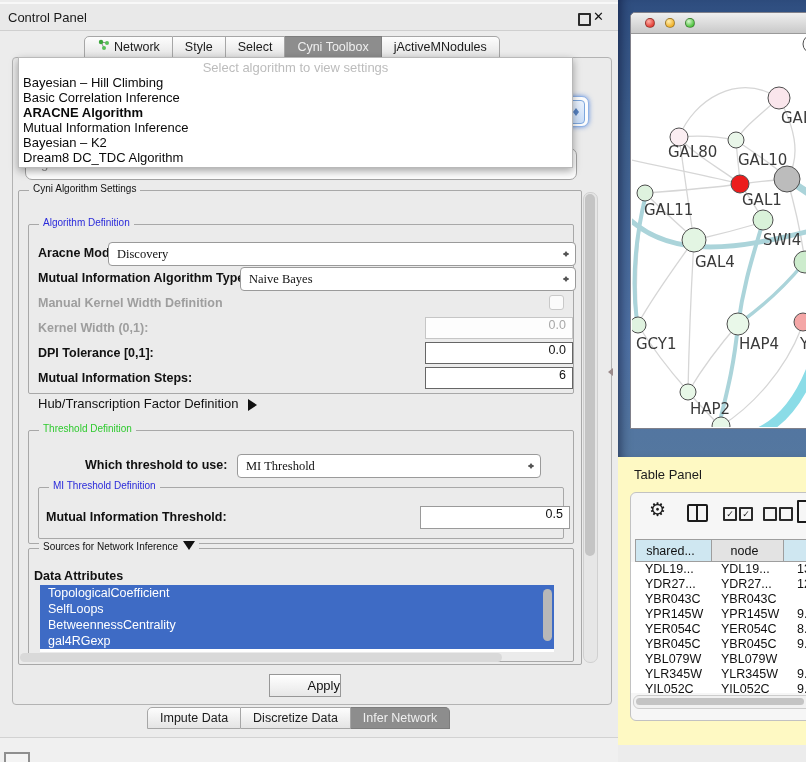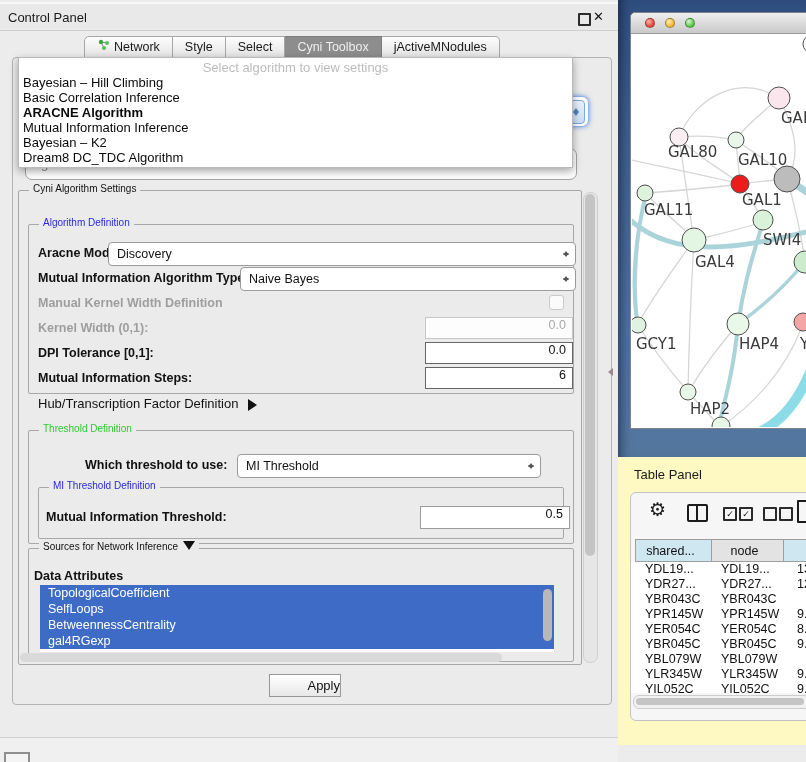--- a/index.html
+++ b/index.html
@@ -19,21 +19,21 @@
        background:linear-gradient(#fdfdfd,#e4e4e4);border:1px solid #a6a6a6;border-left:none;
        display:flex;align-items:center;gap:4px;}
   .tab:first-child{border-left:1px solid #a6a6a6;border-radius:5px 0 0 0;}
   .tab:last-child{border-radius:0 5px 0 0;}
   .tab.sel{background:#8d8d8d;color:#efefef;border-color:#7d7d7d;}
   
   .content-panel{position:absolute;left:12px;top:57px;width:598px;height:646px;background:#ebebeb;
                  border:1px solid #b3b3b3;border-radius:4px;}
   
   .combo{position:absolute;background:#fff;border:1px solid #9a9a9a;border-radius:4px;
-         font-size:12.5px;color:#111;padding-left:8px;display:flex;align-items:center;}
+         font-size:12.5px;color:#111;padding-left:8px;display:flex;align-items:center;font-family:Liberation Serif, serif;}
   .combo .arrows{position:absolute;right:5px;top:50%;transform:translateY(-50%);width:8px;height:12px;}
   .combo .arrows:before{content:"";position:absolute;left:1px;top:0;border:3px solid transparent;border-bottom:4px solid #555;}
   .combo .arrows:after{content:"";position:absolute;left:1px;bottom:0;border:3px solid transparent;border-top:4px solid #555;}
   .tin{position:absolute;background:#fff;border:1px solid #666;font-size:12.5px;color:#111;
        text-align:right;padding-right:6px;display:flex;justify-content:flex-end;}
   .tin.dis{border-color:#c6c6c6;color:#a8a8a8;background:#fdfdfd;}
   .lbl{position:absolute;font-size:12.5px;font-weight:bold;color:#111;white-space:nowrap;}
   .lbl.dis{color:#9e9e9e;}
   .cb{position:absolute;width:13px;height:13px;border:1px solid #c9c9c9;border-radius:3px;background:#fbfbfb;}
   
@@ -213,20 +213,31 @@
     </div>
   <div class="vthumb" style="left:543px;top:589px;width:9px;height:52px;background:#b8b8b8;"></div>
 
   <div class="vtrack" style="left:583px;top:192px;width:13px;height:469px;">
     <div class="vthumb" style="left:1px;top:1px;width:10px;height:362px;"></div>
   </div>
   <div class="hthumb" style="left:20px;top:653px;width:482px;height:9px;"></div>
 
   <div class="btn" style="left:269px;top:674px;width:70px;height:21px;line-height:21px;">Apply</div>
 
+  <div id="bottom-tabs" class="tabstrip" style="left:147px;top:707px;">
+      <div class="tab">
+        <span>Impute Data</span>
+      </div>
+      <div class="tab">
+        <span>Discretize Data</span>
+      </div>
+      <div class="tab sel">
+        <span>Infer Network</span>
+      </div>
+    </div>
 
   <div class="bottom-strip"></div>
   <div class="bottom-area"></div>
   <div class="mini-ic"></div>
 
   <div class="popup">
     <div class="popup-ph">Select algorithm to view settings</div>
     <div id="popup-list">
         <div class="pitem">Bayesian – Hill Climbing</div>
         <div class="pitem">Basic Correlation Inference</div>

